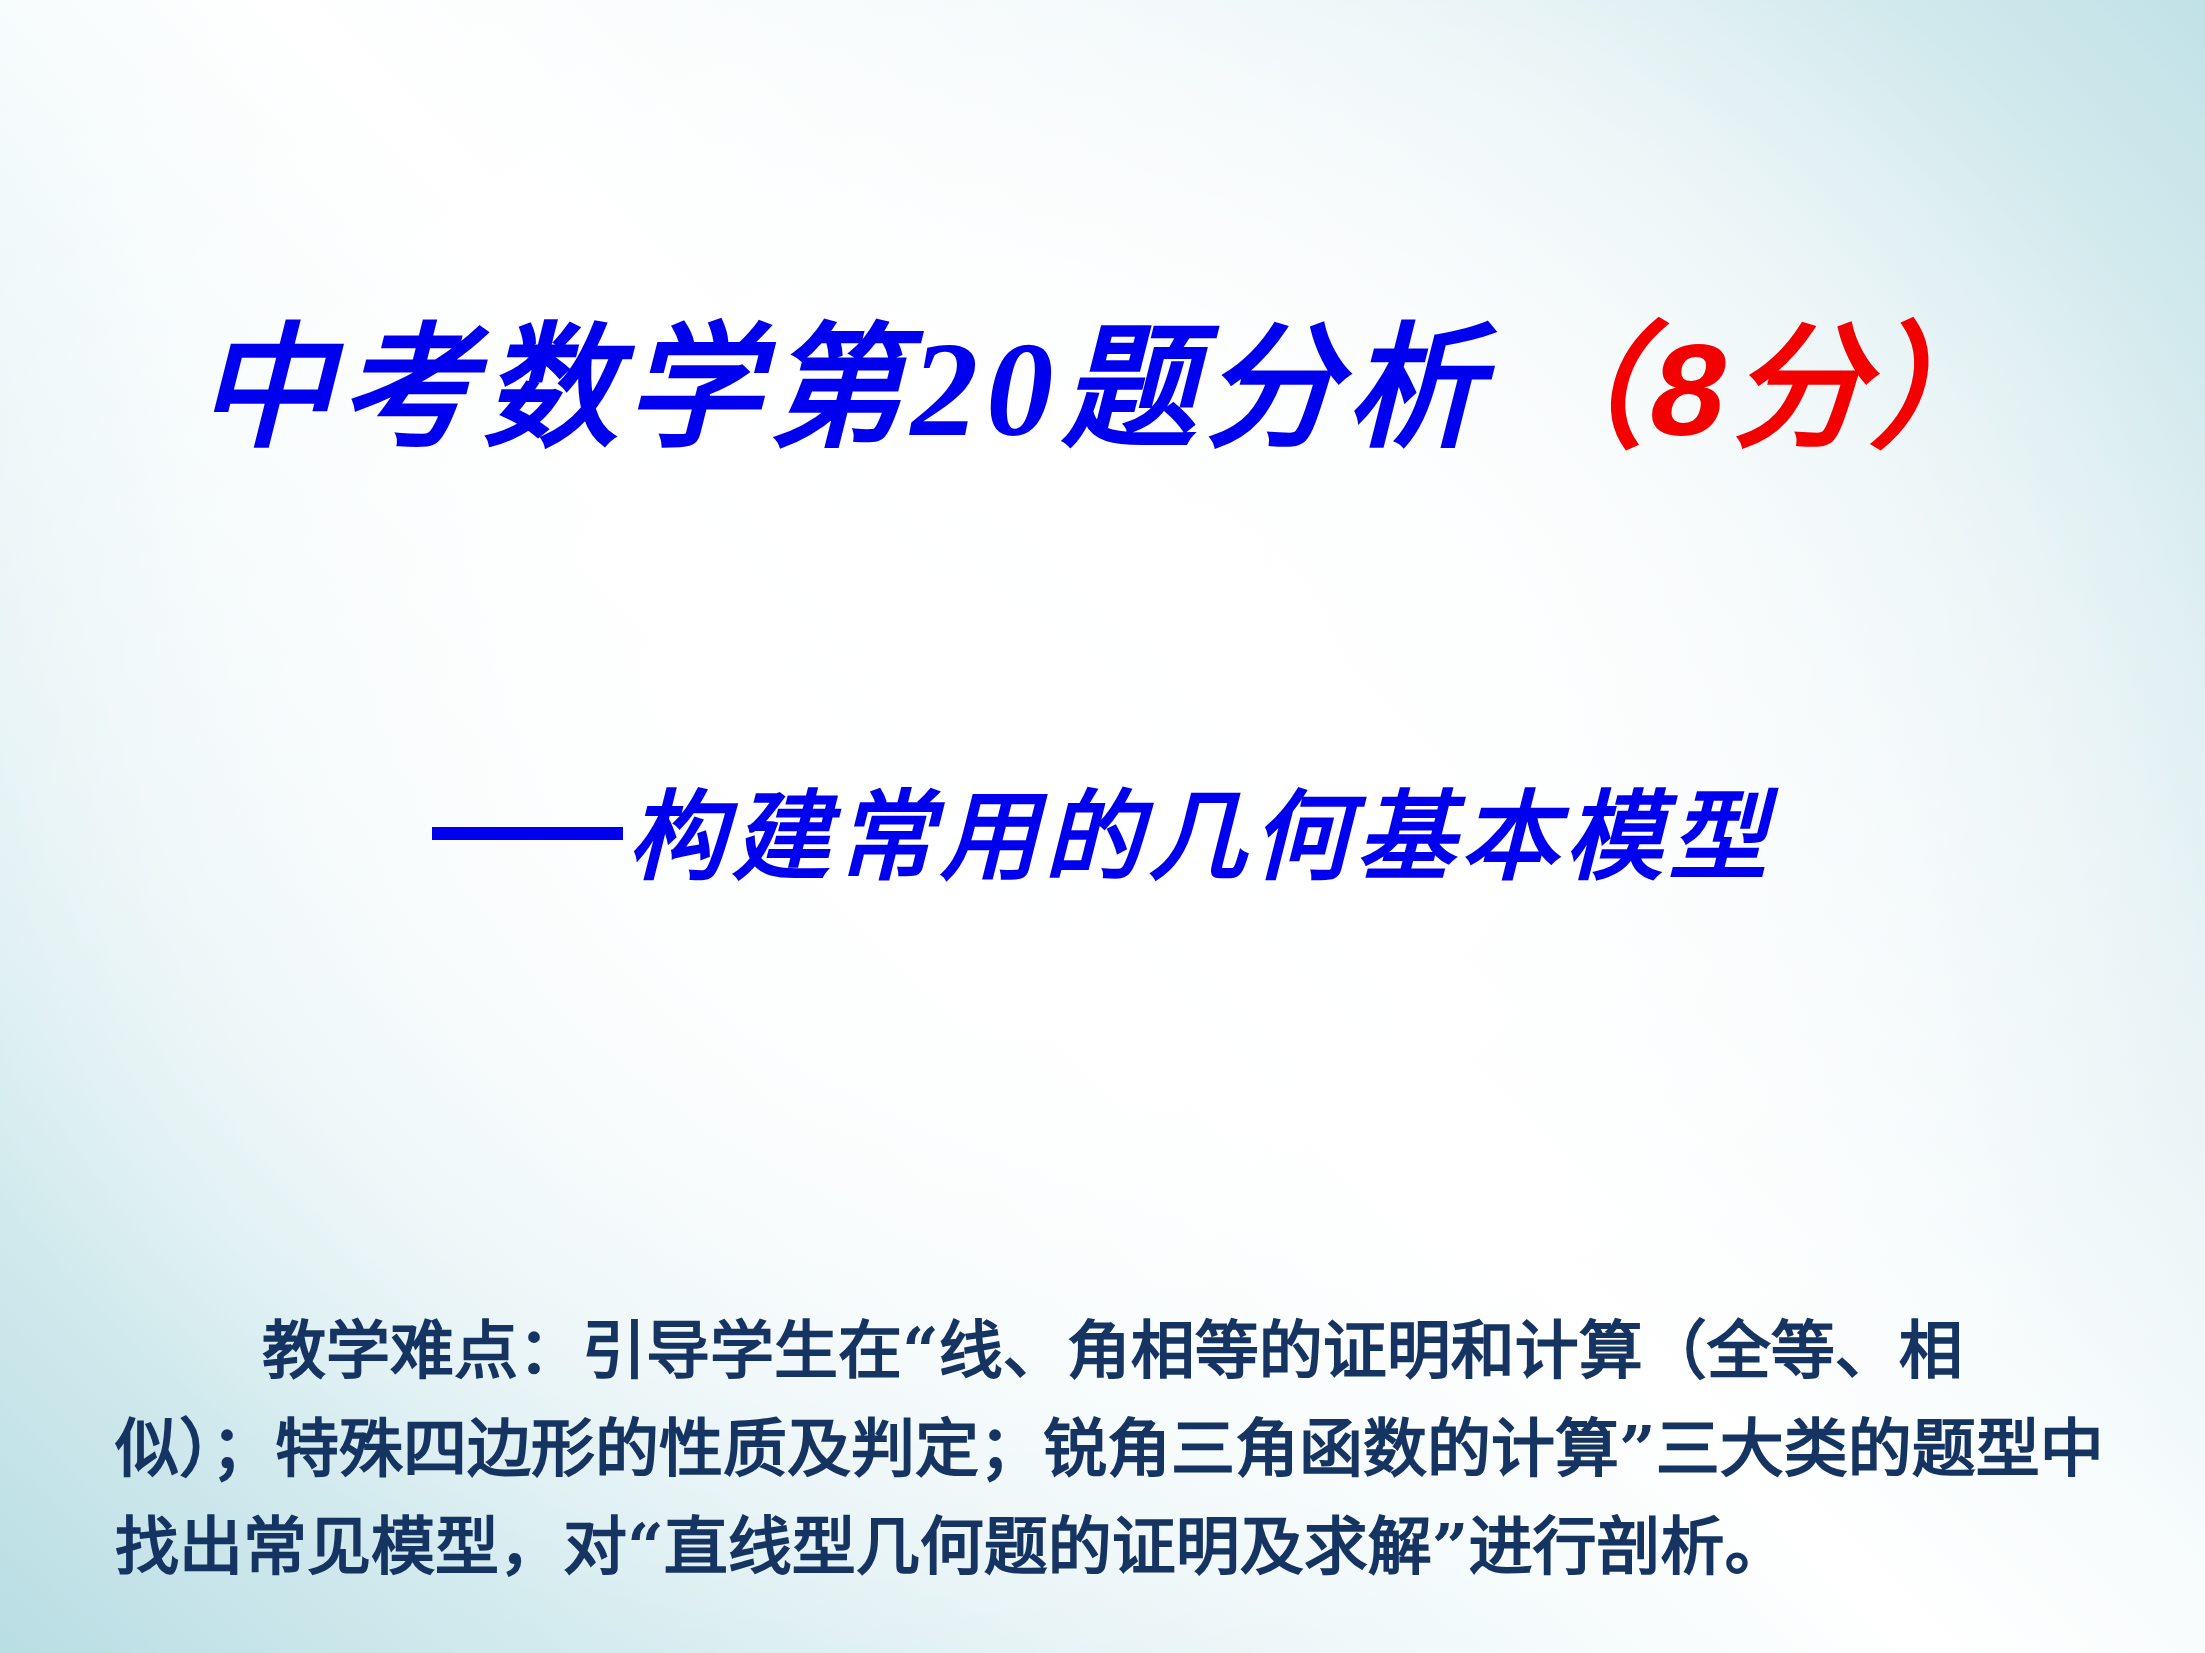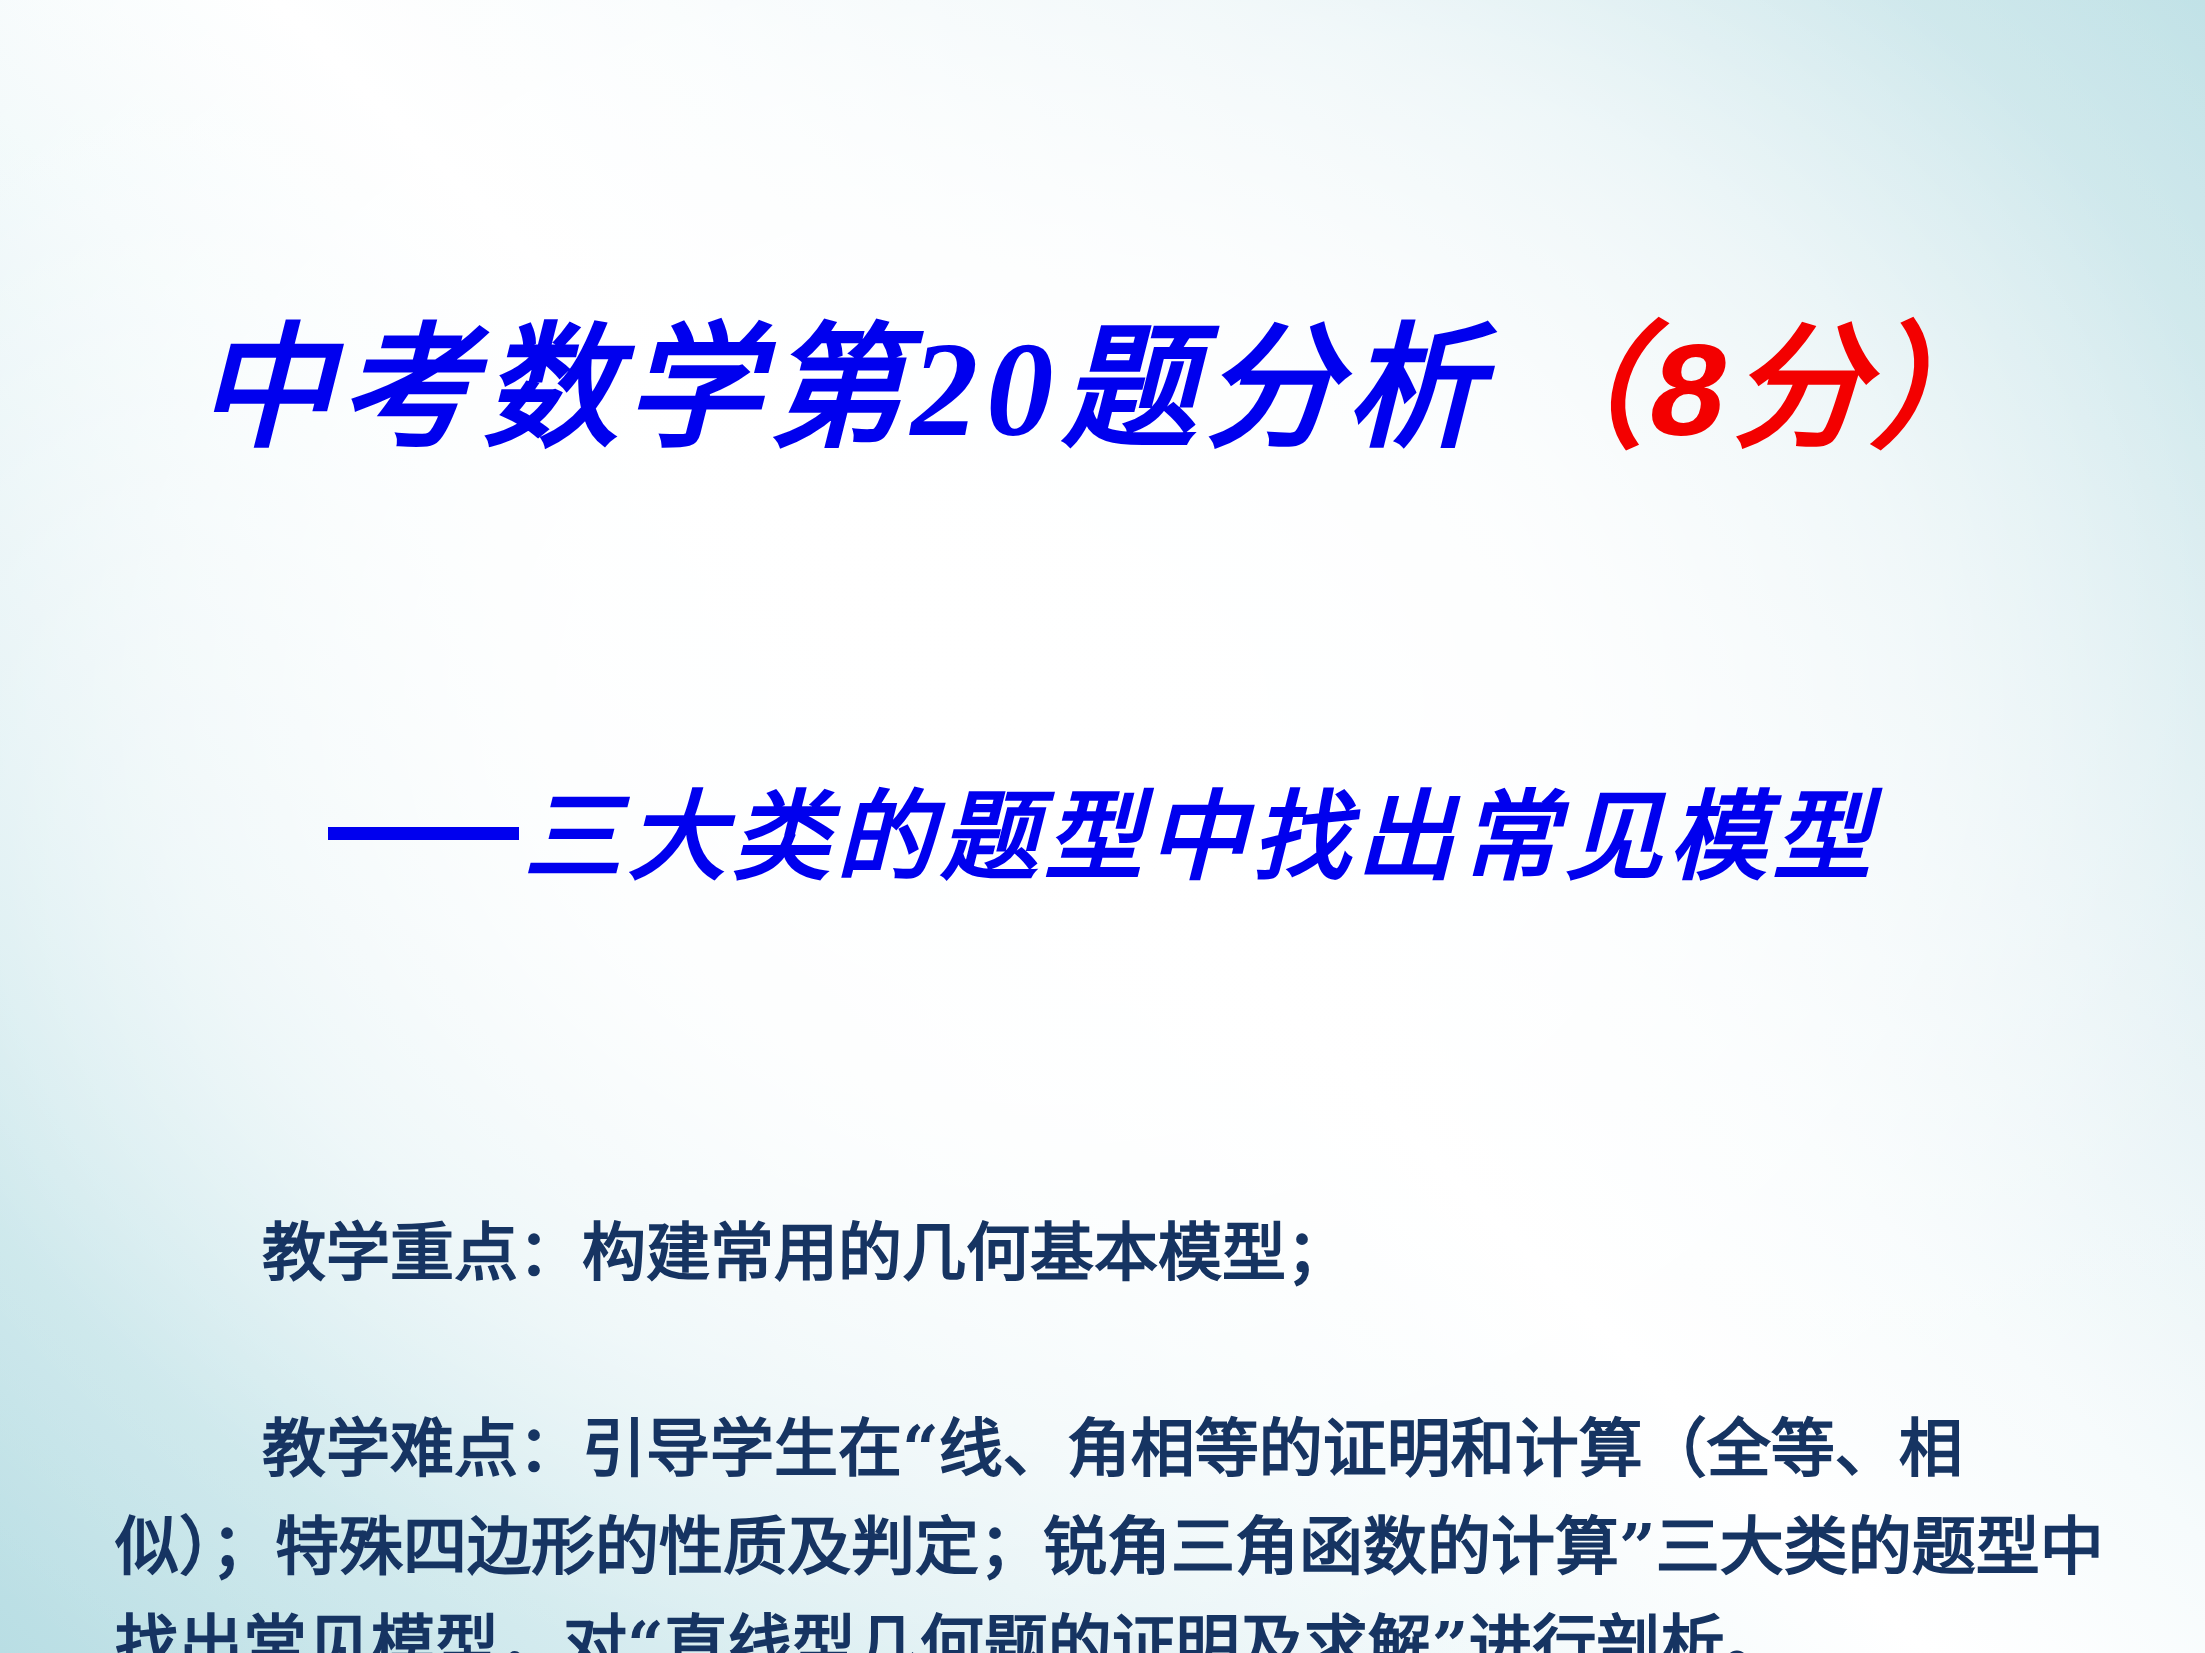--- a/index.html
+++ b/index.html
@@ -129,22 +129,21 @@
 </head>
 <body>
 
 <div id="slide">
 
   <div class="title-block">
     <span class="title-main">中考数学第20题分析</span><span class="title-score">（8分）</span>
   </div>
 
   <div class="subtitle-block">
-    <span class="subtitle-dash"></span><span class="subtitle-text">三大类的题型中找出常见模型</span>
+    <span class="subtitle-dash"></span><span class="subtitle-text">构建常用的几何基本模型</span>
   </div>
 
   <div class="body-block">
-    <p class="body-para focus">教学重点：构建常用的几何基本模型；</p>
     <p class="body-para difficulty">教学难点：引导学生在“线、角相等的证明和计算（全等、相似）；特殊四边形的性质及判定；锐角三角函数的计算”三大类的题型中找出常见模型，对“直线型几何题的证明及求解”进行剖析。</p>
   </div>
 
 </div>
 
 
 </body></html>

